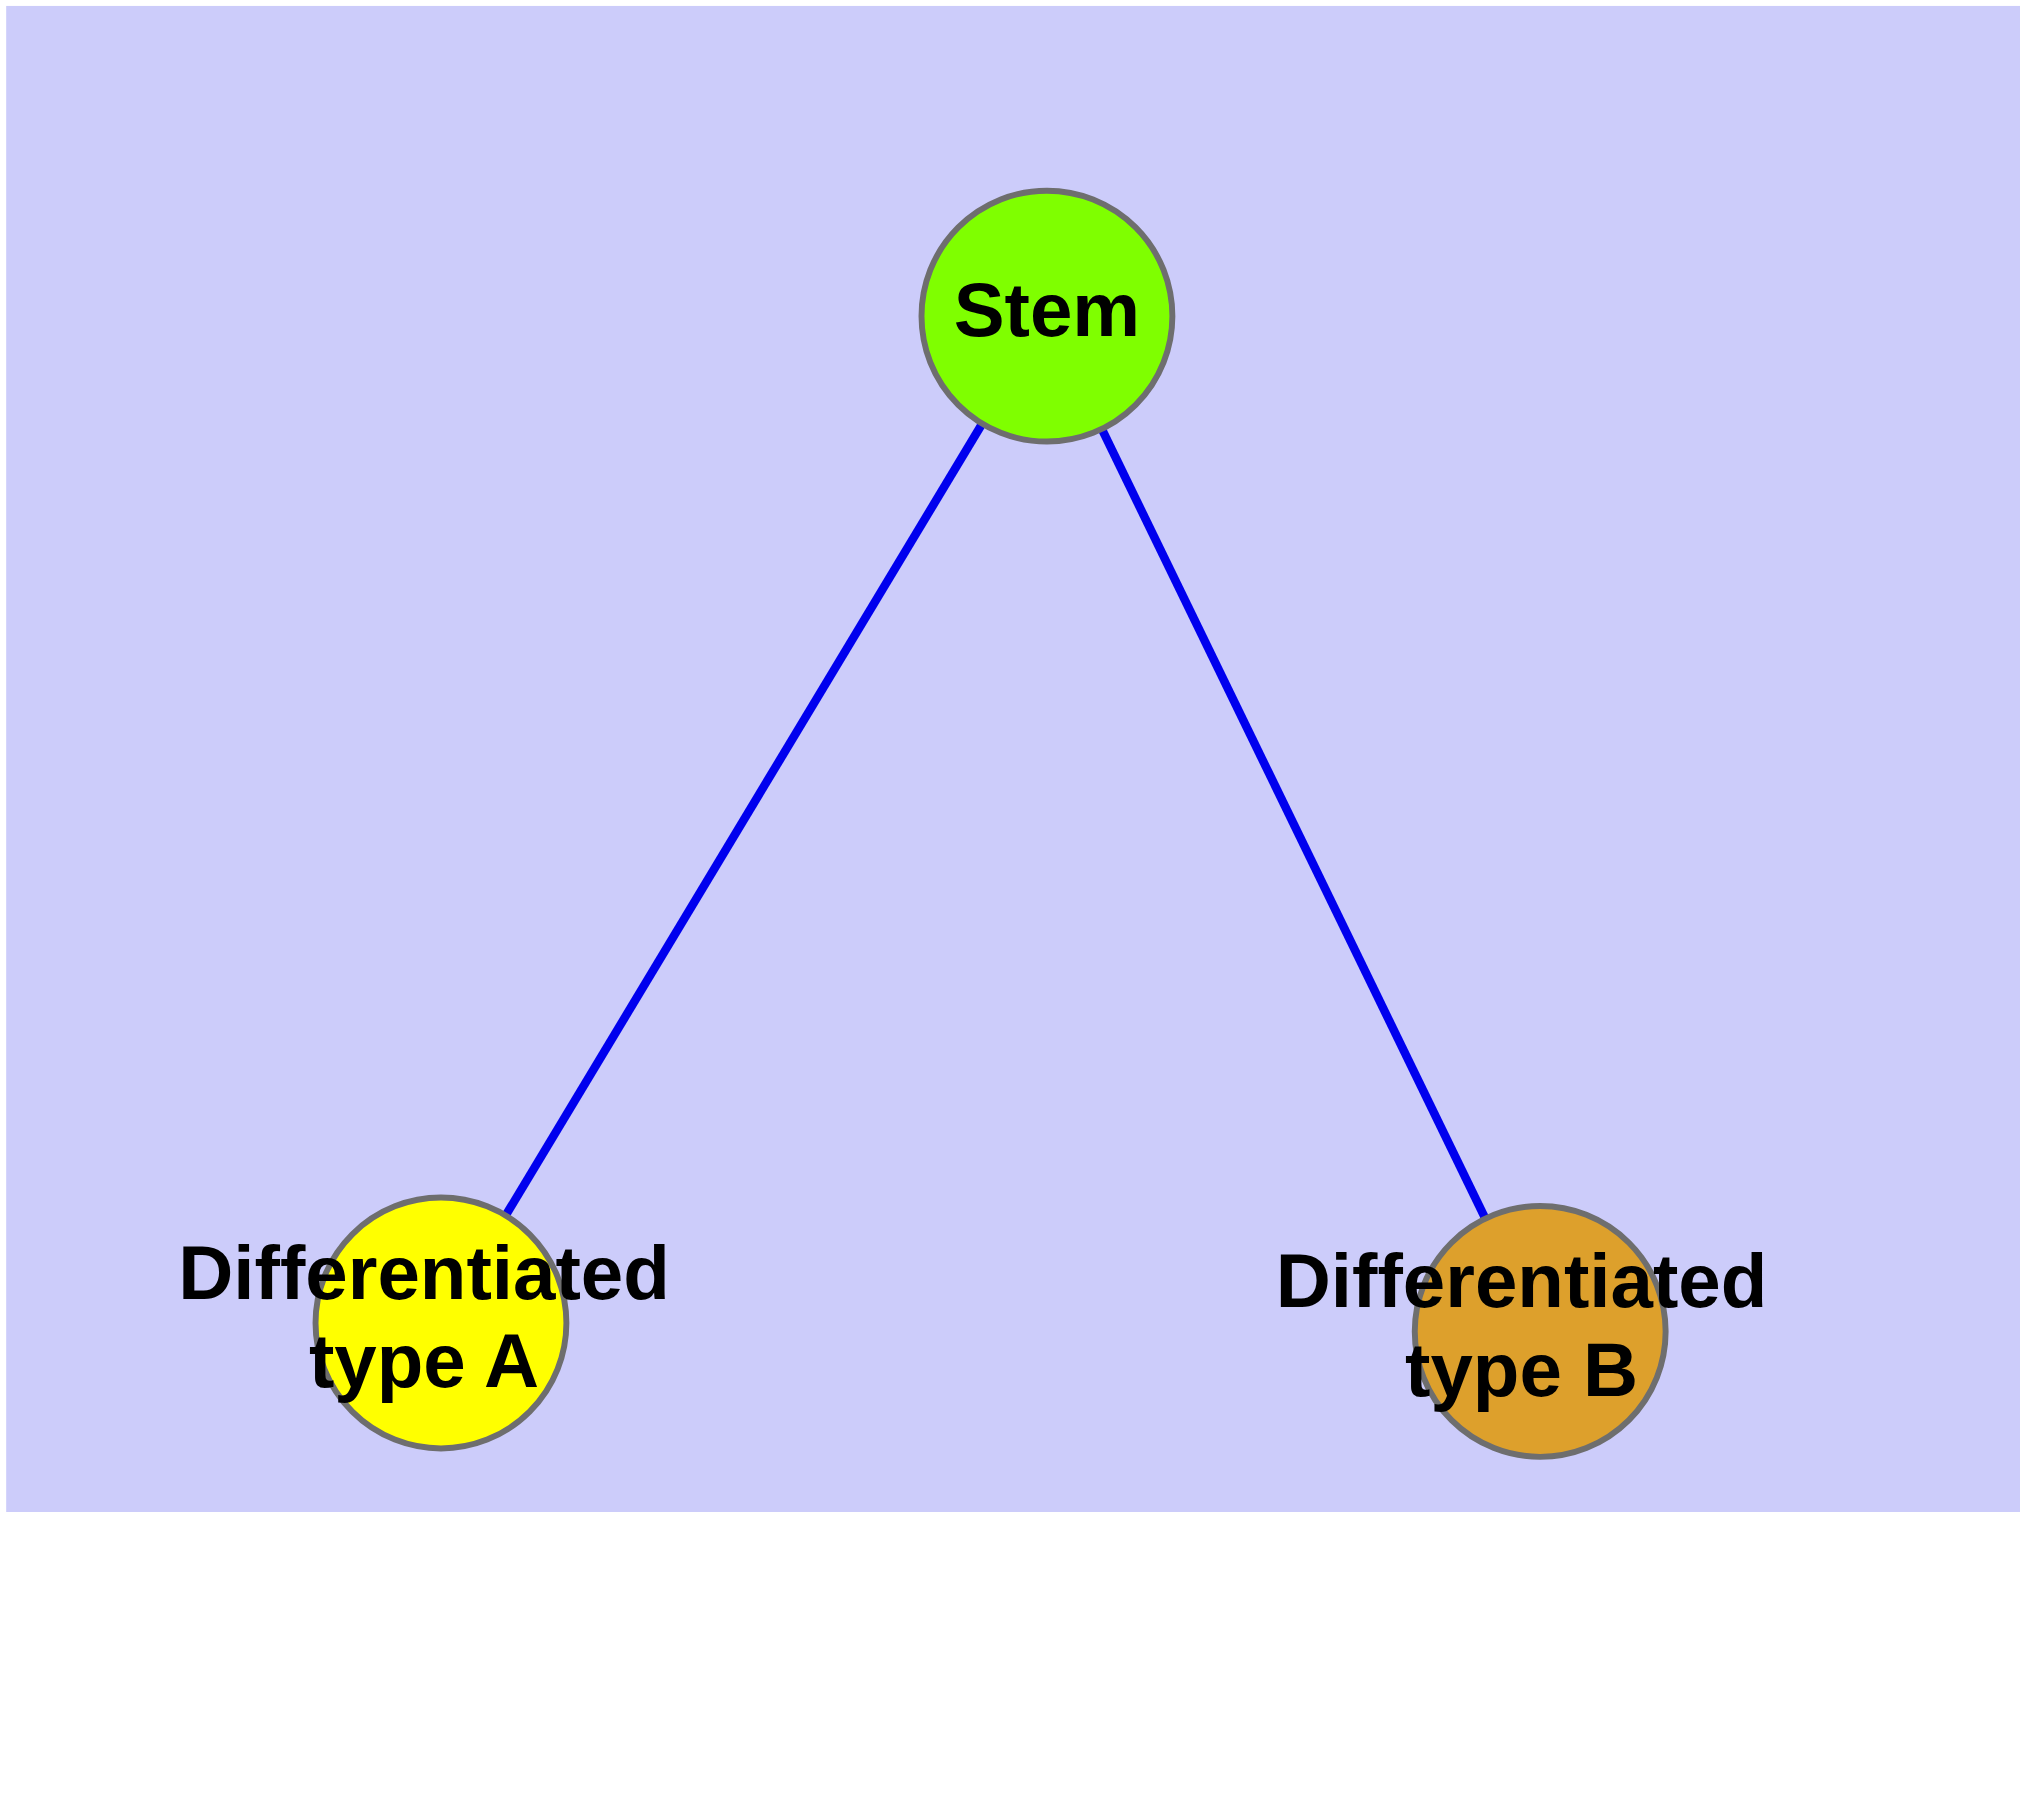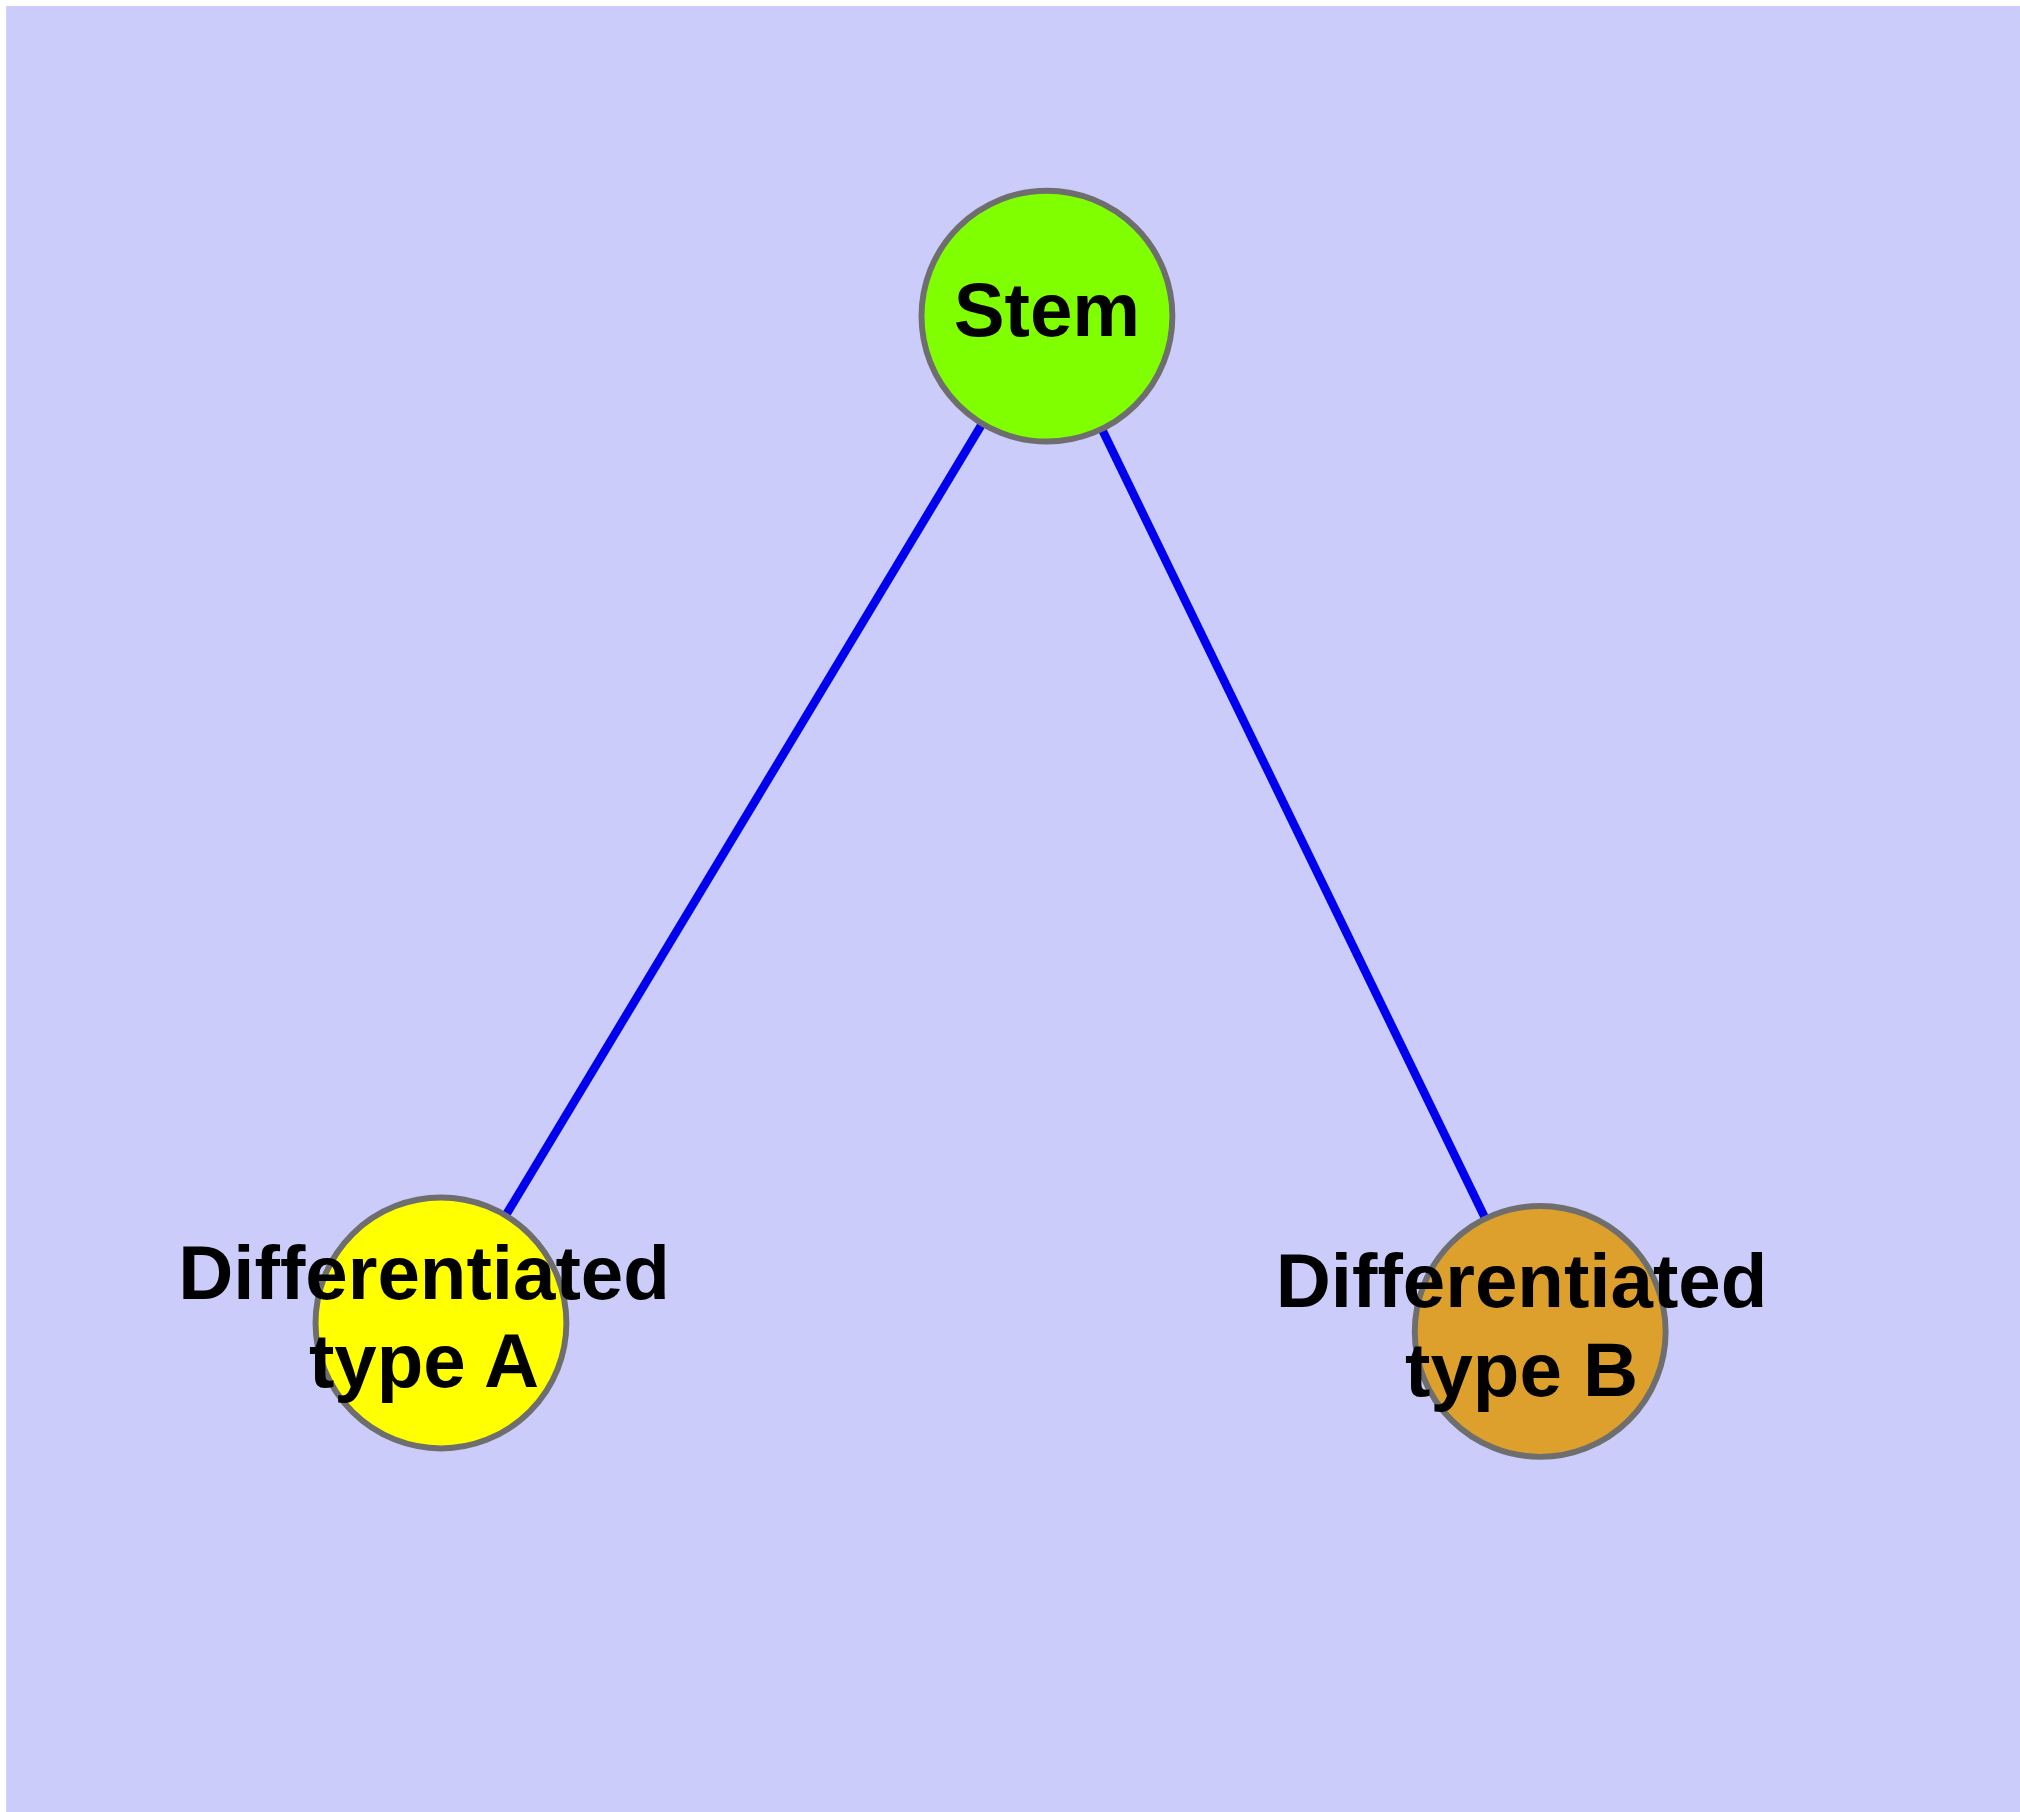--- a/index.html
+++ b/index.html
@@ -4,21 +4,21 @@
 <title>Cell Differentiation Graph</title>
 <style>
   html, body {
     margin: 0;
     padding: 0;
     background: #ffffff;
   }
   #canvas {
     position: relative;
     width: 2021px;
-    height: 1812px;
+    height: 1512px;
     overflow: hidden;
     background: #ffffff;
     font-family: "Liberation Sans", "DejaVu Sans", sans-serif;
   }
   #graph-svg {
     display: block;
     width: 2021px;
     height: 1812px;
   }
   .node-label {

